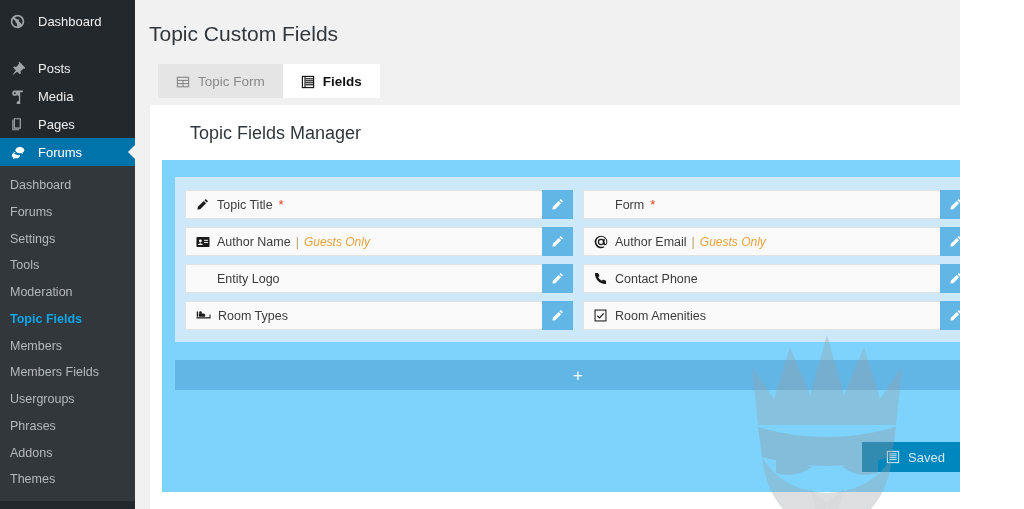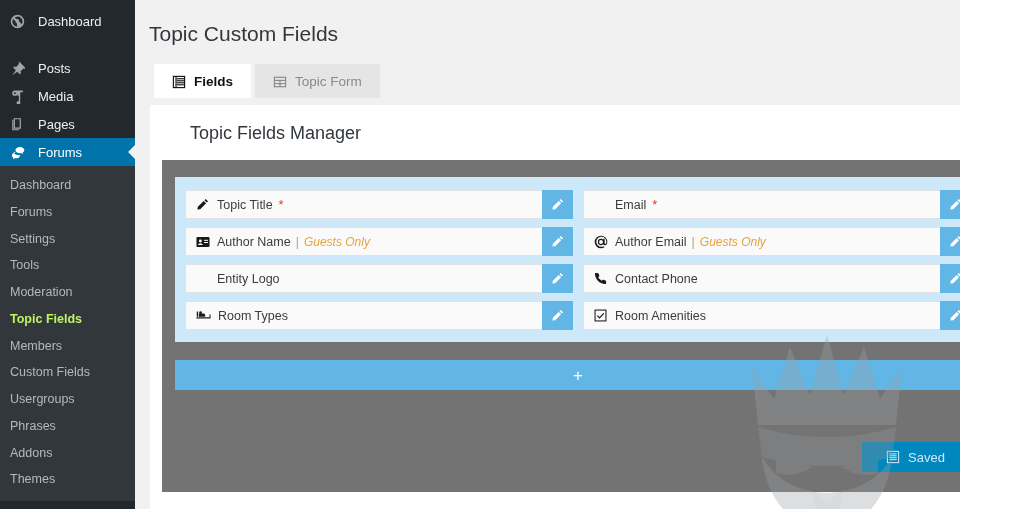--- a/index.html
+++ b/index.html
@@ -83,21 +83,21 @@
   }
   .submenu-item {
     display: block;
     padding: 4px 0 4px 10px;
     font-size: 12.5px;
     color: #b4b9be;
     line-height: 1.5;
     white-space: nowrap;
   }
   .submenu-item.active {
-    color: #bef264;
+    color: #0ea5e9;
     font-weight: bold;
   }
   .badge {
     display: inline-flex;
     align-items: center;
     justify-content: center;
     min-width: 16px;
     height: 16px;
     border-radius: 8px;
     background: #d54e21;
@@ -176,21 +176,21 @@
     font-weight: normal;
     margin: 0;
     padding: 18px 0 0 12px;
   }
   .grey-box {
     position: absolute;
     left: 12px;
     top: 55px;
     width: 832px;
     height: 332px;
-    background: #737373;
+    background: #7dd3fc;
     box-sizing: border-box;
   }
 
   
   .field-group {
     position: absolute;
     left: 13px;
     top: 17px;
     width: 806px;
     height: 165px;
@@ -362,21 +362,21 @@
     </div>
 
     <div class="submenu">
       <a class="submenu-item">Dashboard</a>
       <a class="submenu-item">Forums</a>
       <a class="submenu-item">Settings</a>
       <a class="submenu-item">Tools</a>
       <a class="submenu-item">Moderation</a>
       <a class="submenu-item active">Topic Fields</a>
       <a class="submenu-item">Members</a>
-      <a class="submenu-item">Custom Fields</a>
+      <a class="submenu-item">Members Fields</a>
       <a class="submenu-item">Usergroups</a>
       <a class="submenu-item">Phrases</a>
       <a class="submenu-item">Addons</a>
       <a class="submenu-item">Themes</a>
     </div>
 
     <div>
       <div class="menu-item gap-above">
         <span class="mi-icon">
           <svg width="15" height="14" viewBox="0 0 20 20" fill="currentColor">
@@ -388,43 +388,43 @@
       </div>
 
     </div>
   </nav>
 
   <main class="main">
 
     <h1 class="page-title">Topic Custom Fields</h1>
 
     <div class="tabs">
+      <div class="tab inactive">
+        <span class="tab-icon">
+          <svg width="14" height="14" viewBox="0 0 16 16" fill="none" stroke="currentColor" stroke-width="1.3">
+            <rect x="1.6" y="2.6" width="12.8" height="10.8"></rect>
+            <line x1="1.6" y1="6.2" x2="14.4" y2="6.2"></line>
+            <line x1="1.6" y1="9.8" x2="14.4" y2="9.8"></line>
+            <line x1="8" y1="6.2" x2="8" y2="13.4"></line>
+          </svg>
+        </span>
+        <span>Topic Form</span>
+      </div>
       <div class="tab active">
         <span class="tab-icon">
           <svg width="14" height="14" viewBox="0 0 16 16" fill="none" stroke="currentColor" stroke-width="1.3">
             <rect x="1.6" y="1.6" width="12.8" height="12.8"></rect>
             <line x1="4.6" y1="1.6" x2="4.6" y2="14.4"></line>
             <line x1="5.4" y1="4.3" x2="14.4" y2="4.3"></line>
             <line x1="5.4" y1="6.6" x2="14.4" y2="6.6"></line>
             <line x1="5.4" y1="8.9" x2="14.4" y2="8.9"></line>
             <line x1="5.4" y1="11.2" x2="14.4" y2="11.2"></line>
           </svg>
         </span>
         <span>Fields</span>
-      </div>
-      <div class="tab inactive">
-        <span class="tab-icon">
-          <svg width="14" height="14" viewBox="0 0 16 16" fill="none" stroke="currentColor" stroke-width="1.3">
-            <rect x="1.6" y="2.6" width="12.8" height="10.8"></rect>
-            <line x1="1.6" y1="6.2" x2="14.4" y2="6.2"></line>
-            <line x1="1.6" y1="9.8" x2="14.4" y2="9.8"></line>
-            <line x1="8" y1="6.2" x2="8" y2="13.4"></line>
-          </svg>
-        </span>
-        <span>Topic Form</span>
       </div>
     </div>
 
     <section class="panel">
       <h2 class="panel-title">Topic Fields Manager</h2>
 
       <div class="grey-box">
 
         <div class="field-group">
           <div class="field-cols">
@@ -500,21 +500,21 @@
                 </div>
               </div>
 
             </div>
 
             <div class="field-col">
 
               <div class="field-row">
                 <div class="field-label-box">
                   <span class="f-icon empty"></span>
-                  <span class="f-name">Email</span>
+                  <span class="f-name">Form</span>
                   <span class="req-star">*</span>
                 </div>
                 <div class="edit-btn">
                   <svg width="13" height="13" viewBox="0 0 16 16" fill="#ffffff">
                       <path d="M11.9 1.2l2.9 2.9-1.5 1.5-2.9-2.9 1.5-1.5zM9.5 3.6l2.9 2.9-7.2 7.2-3.5.6.6-3.5 7.2-7.2z"></path>
                     </svg>
                 </div>
               </div>
 
               <div class="field-row">

